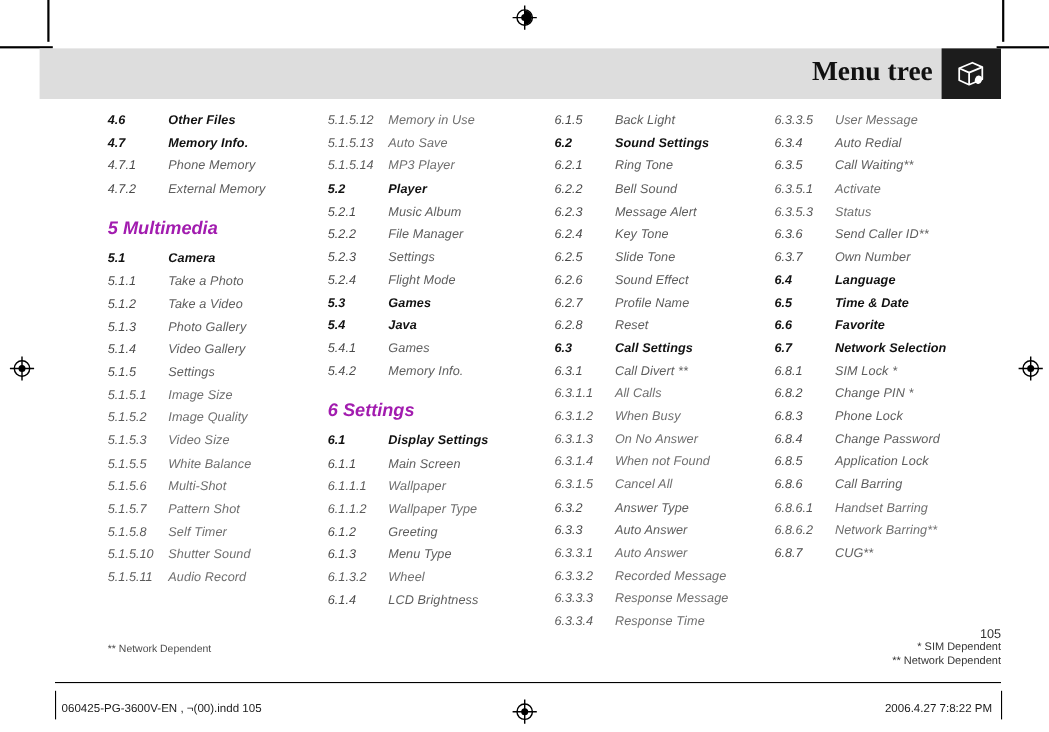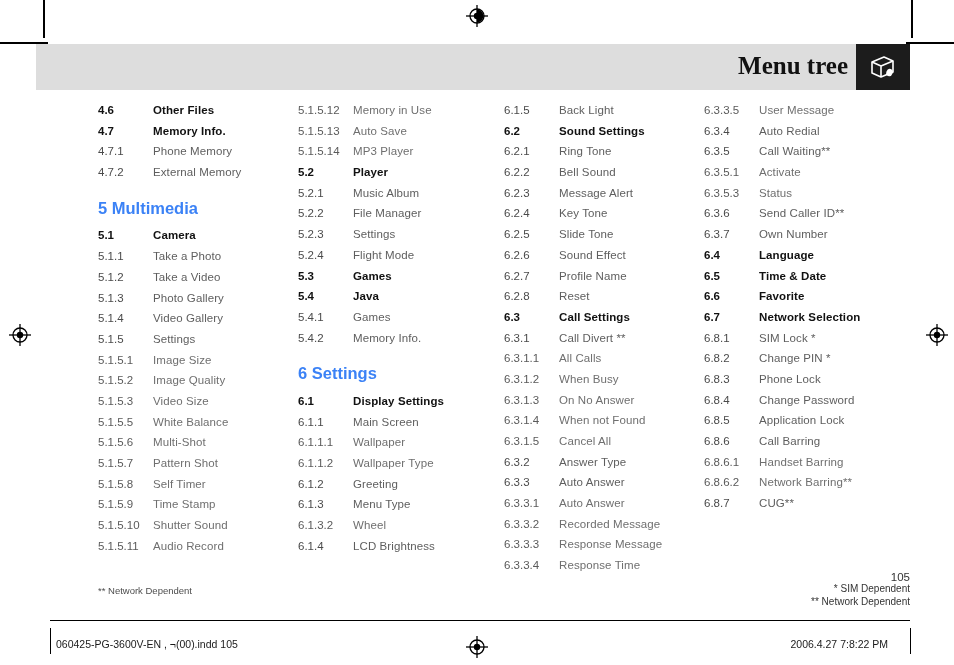--- a/index.html
+++ b/index.html
@@ -62,20 +62,21 @@
   }
   .header-icon-box svg { position: absolute; left: 12px; top: 9px; }
 
   
   .columns {
     position: absolute;
     left: 0;
     top: 104px;
     width: 931px;
     height: 480px;
+    font-style: italic;
   }
   .col {
     position: absolute;
     top: 0;
     width: 205px;
   }
   .col-0 { left: 98px; }
   .col-1 { left: 298px; }
   .col-2 { left: 504px; }
   .col-3 { left: 704px; }
@@ -103,21 +104,21 @@
   }
   .entry.lvl2 .num { color: #4a4a4a; }
   .entry.lvl2 .lbl { color: #5e5e5e; }
 
   .section-head {
     height: 20.7px;
     display: flex;
     align-items: center;
     font-size: 16.5px;
     font-weight: bold;
-    color: #3b82f6;
+    color: #a21caf;
     white-space: nowrap;
   }
   .spacer-half { height: 11px; }
 
   
   .footnote-left {
     position: absolute;
     left: 98px;
     top: 585px;
     font-size: 9.5px;
@@ -154,21 +155,21 @@
   .slug-left {
     position: absolute;
     left: 56px;
     top: 638px;
     font-size: 10.5px;
     color: #1a1a1a;
     white-space: nowrap;
   }
   .slug-right {
     position: absolute;
-    right: 66px;
+    right: 52px;
     top: 638px;
     font-size: 10.5px;
     color: #1a1a1a;
     white-space: nowrap;
   }
   .slug-tick {
     position: absolute;
     width: 1px;
     background: #000;
     height: 26px;
@@ -293,24 +294,20 @@
       </div>
       <div class="entry lvl3">
         <span class="num">5.1.5.7</span>
         <span class="lbl">Pattern Shot</span>
       </div>
       <div class="entry lvl3">
         <span class="num">5.1.5.8</span>
         <span class="lbl">Self Timer</span>
       </div>
       <div class="entry lvl3">
-        <span class="num">5.1.5.9</span>
-        <span class="lbl">Time Stamp</span>
-      </div>
-      <div class="entry lvl3">
         <span class="num">5.1.5.10</span>
         <span class="lbl">Shutter Sound</span>
       </div>
       <div class="entry lvl3">
         <span class="num">5.1.5.11</span>
         <span class="lbl">Audio Record</span>
       </div>
     </div>
   <div class="col col-1">
       <div class="entry lvl3">

